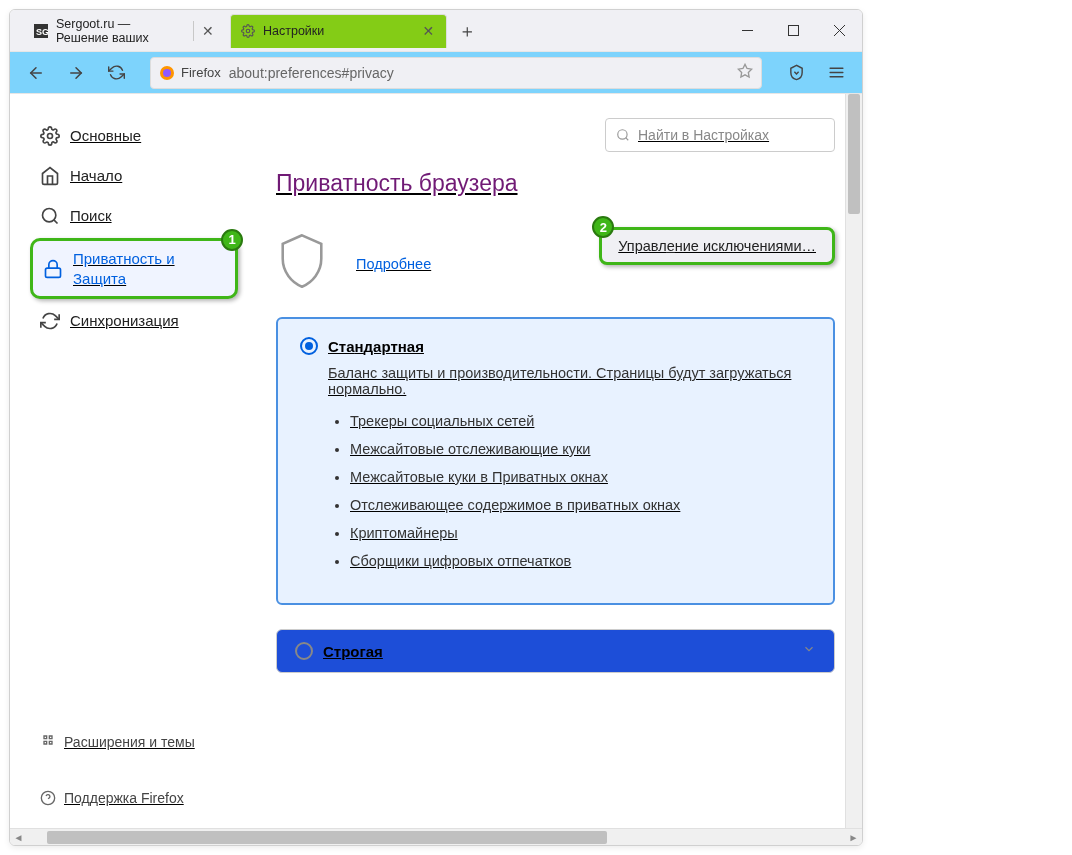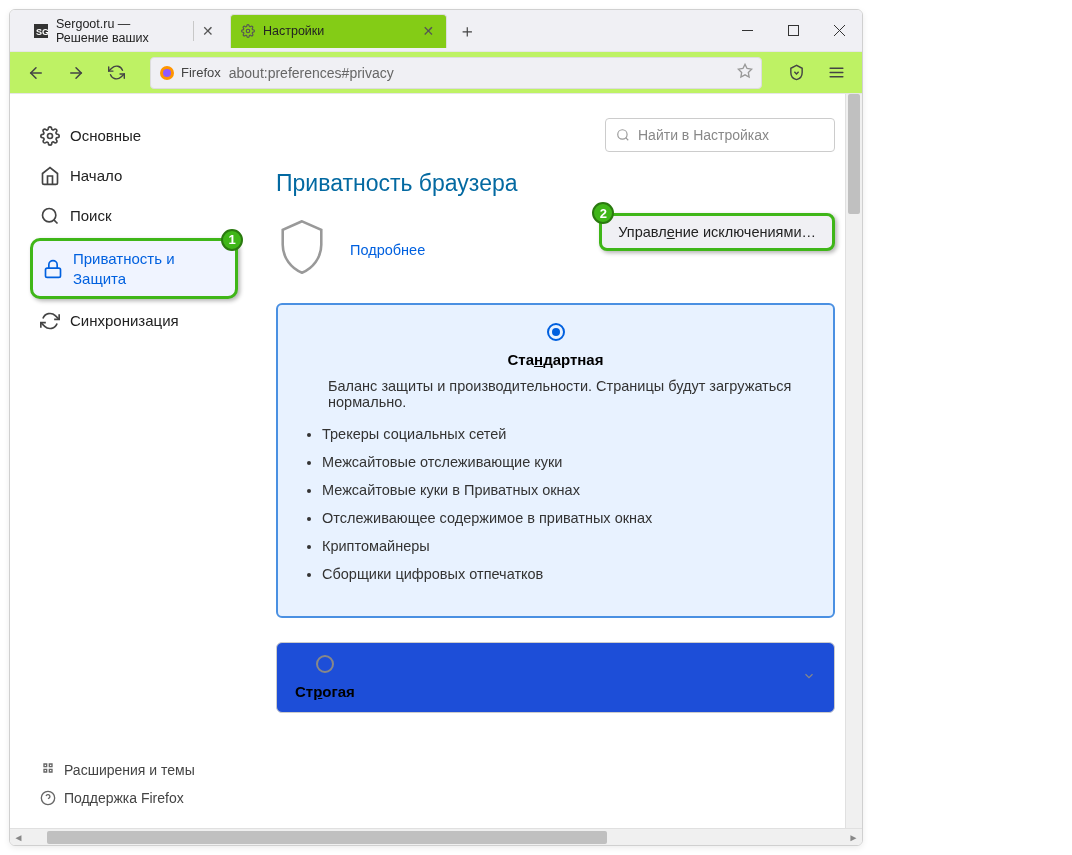--- a/index.html
+++ b/index.html
@@ -13,67 +13,67 @@
 .tab { height: 34px; display: flex; align-items: center; gap: 8px; padding: 0 10px; border-radius: 4px 4px 0 0; font-size: 12.5px; color: #222; }
 .tab.inactive { background: transparent; max-width: 200px;}
 .tab.active { background: #84cc16; border: 1px solid #ddd; border-bottom: none; }
 .tab-close { width: 16px; height: 16px; display:flex;align-items:center;justify-content:center; color:#555; font-size:14px; line-height:1;}
 .tab-sep { width:1px; height:20px; background:#c8c8c8;}
 .newtab { width:28px; height:28px; display:flex; align-items:center; justify-content:center; color:#444; font-size:18px; }
 .winctrl { margin-left:auto; display:flex; }
 .winbtn { width:46px; height:42px; display:flex; align-items:center; justify-content:center; color:#333; }
 
 
-.toolbar { height: 42px; display:flex; align-items:center; gap:8px; padding:0 10px; border-bottom:1px solid #e6e6e6; background:#bef264; }
+.toolbar { height: 42px; display:flex; align-items:center; gap:8px; padding:0 10px; border-bottom:1px solid #e6e6e6; background:#7dd3fc; }
 .nav-btn { width:32px; height:32px; display:flex; align-items:center; justify-content:center; color:#444; border-radius:4px; }
 .urlbar { flex:1; height:32px; background:#f0f0f4; border:1px solid #ddd; border-radius:4px; display:flex; align-items:center; padding:0 8px; margin:0 10px; gap:8px; font-size:14px;}
 .urlbar .fx { display:flex; align-items:center; gap:6px; color:#444; font-size:13px;}
 .urlbar .addr { color:#666; font-size:14px; }
 .star { margin-left:auto; color:#999; }
 .tool-ic { width:32px; height:32px; display:flex; align-items:center; justify-content:center; color:#444; }
 
 
-.content { flex:1; display:flex; overflow:hidden; position:relative;}
+.content { flex:1; display:flex; overflow:hidden; position:relative;text-decoration:underline;}
 .scroll-y { width:17px; background:#f0f0f0; border-left:1px solid #e0e0e0; position:relative;}
 .scroll-y .thumb { position:absolute; left:2px; right:2px; top:0; height:120px; background:#c0c0c0; border-radius:2px;}
 .scroll-x { height:17px; background:#f0f0f0; border-top:1px solid #e0e0e0; display:flex;}
 .scroll-x .thumb { height:13px; margin:2px; width:560px; margin-left:20px; background:#c0c0c0; border-radius:2px;}
 .arrow { width:17px; display:flex; align-items:center; justify-content:center; color:#888; font-size:10px;}
 
 .page { flex:1; display:flex; overflow:hidden; }
 .sidebar { width:236px; padding:24px 8px 16px 20px; display:flex; flex-direction:column; }
 .side-item { display:flex; align-items:center; gap:10px; padding:8px 10px; font-size:15px; color:#222; border-radius:4px; margin-bottom:4px; line-height:1.3;}
 .side-item.selected { border:3px solid #3fb618; border-radius:10px; background:#f0f4ff; box-shadow:2px 2px 4px rgba(0,0,0,0.3); position:relative; color:#0060df;}
 .side-item.selected .ic { color:#0060df;}
 .badge { position:absolute; top:-12px; right:-8px; width:22px; height:22px; border-radius:50%; background:#3fb618; border:2px solid #2a7a0f; color:#fff; font-weight:bold; font-size:13px; display:flex; align-items:center; justify-content:center;}
 .side-spacer { flex:1; }
-.side-bottom { font-size:14px; color:#444; display:flex; align-items:center; gap:8px; padding:6px 10px;}
+.side-bottom { font-size:14px; color:#444; display:flex; align-items:center; gap:8px; padding:6px 10px;margin-top:28px;}
 
 .main { flex:1; padding:24px 10px 0 30px; overflow:hidden;}
 .search-row { display:flex; justify-content:flex-end; margin-bottom:18px;}
 .search-box { width:230px; height:34px; border:1px solid #ccc; border-radius:4px; display:flex; align-items:center; gap:8px; padding:12px 10px; color:#888; font-size:14px; background:#fff;}
-h1.page-title { font-size:23px; font-weight:500; color:#0369a1; margin-bottom:16px;}
+h1.page-title { font-size:23px; font-weight:500; color:#701a75; margin-bottom:30px;}
 h2.section-title { font-size:16.5px; font-weight:600; color:#222; margin-bottom:18px;}
 
 .tracking-row { display:flex; gap:18px; align-items:flex-start;}
 .shield { width:56px; flex:none; color:#888; margin-top:4px;}
 .tracking-text { flex:1; font-size:14.5px; color:#333; line-height:1.7; max-width:340px;}
-.link { color:#0060df; }
+.link { color:#0060df;margin-left:6px; }
 .exceptions-btn { border:3px solid #3fb618; border-radius:8px; background:#f0f0f4; padding:8px 16px; font-size:14.5px; color:#222; position:relative; box-shadow:2px 2px 4px rgba(0,0,0,0.3); white-space:nowrap;}
 .exceptions-btn .badge { top:-14px; left:-10px; right:auto;}
 
 .protection-card { margin-top:26px; border:2px solid #4a90e2; border-radius:6px; background:#e8f2ff; padding:18px 22px 22px; }
 .protection-card.collapsed { background:#1d4ed8; border:1px solid #ccc; padding:12px 18px; margin-top:24px; display:flex; align-items:center; justify-content:space-between;}
-.radio-row { display:flex; align-items:center; gap:10px; margin-bottom:10px;flex-direction:column;}
+.radio-row { display:flex; align-items:center; gap:10px; margin-bottom:10px;}
 .radio { width:18px; height:18px; border:2px solid #0060df; border-radius:50%; display:flex; align-items:center; justify-content:center;}
 .radio.checked::after { content:''; width:8px; height:8px; background:#0060df; border-radius:50%;}
 .radio.unchecked { border-color:#888;}
 .card-title { font-weight:600; font-size:15px;}
 .card-desc { font-size:14.5px; color:#333; margin:8px 0 16px 28px;}
-.card-list { list-style:disc; margin-left:22px; font-size:14.5px; color:#333; }
+.card-list { list-style:disc; margin-left:50px; font-size:14.5px; color:#333; }
 .card-list li { margin-bottom:12px;}
 .chev { color:#888;}
 
 .ic { display:inline-flex; }
 .underline { text-decoration: underline; }
 </style>
 </head>
 <body>
 
 <div class="window">

